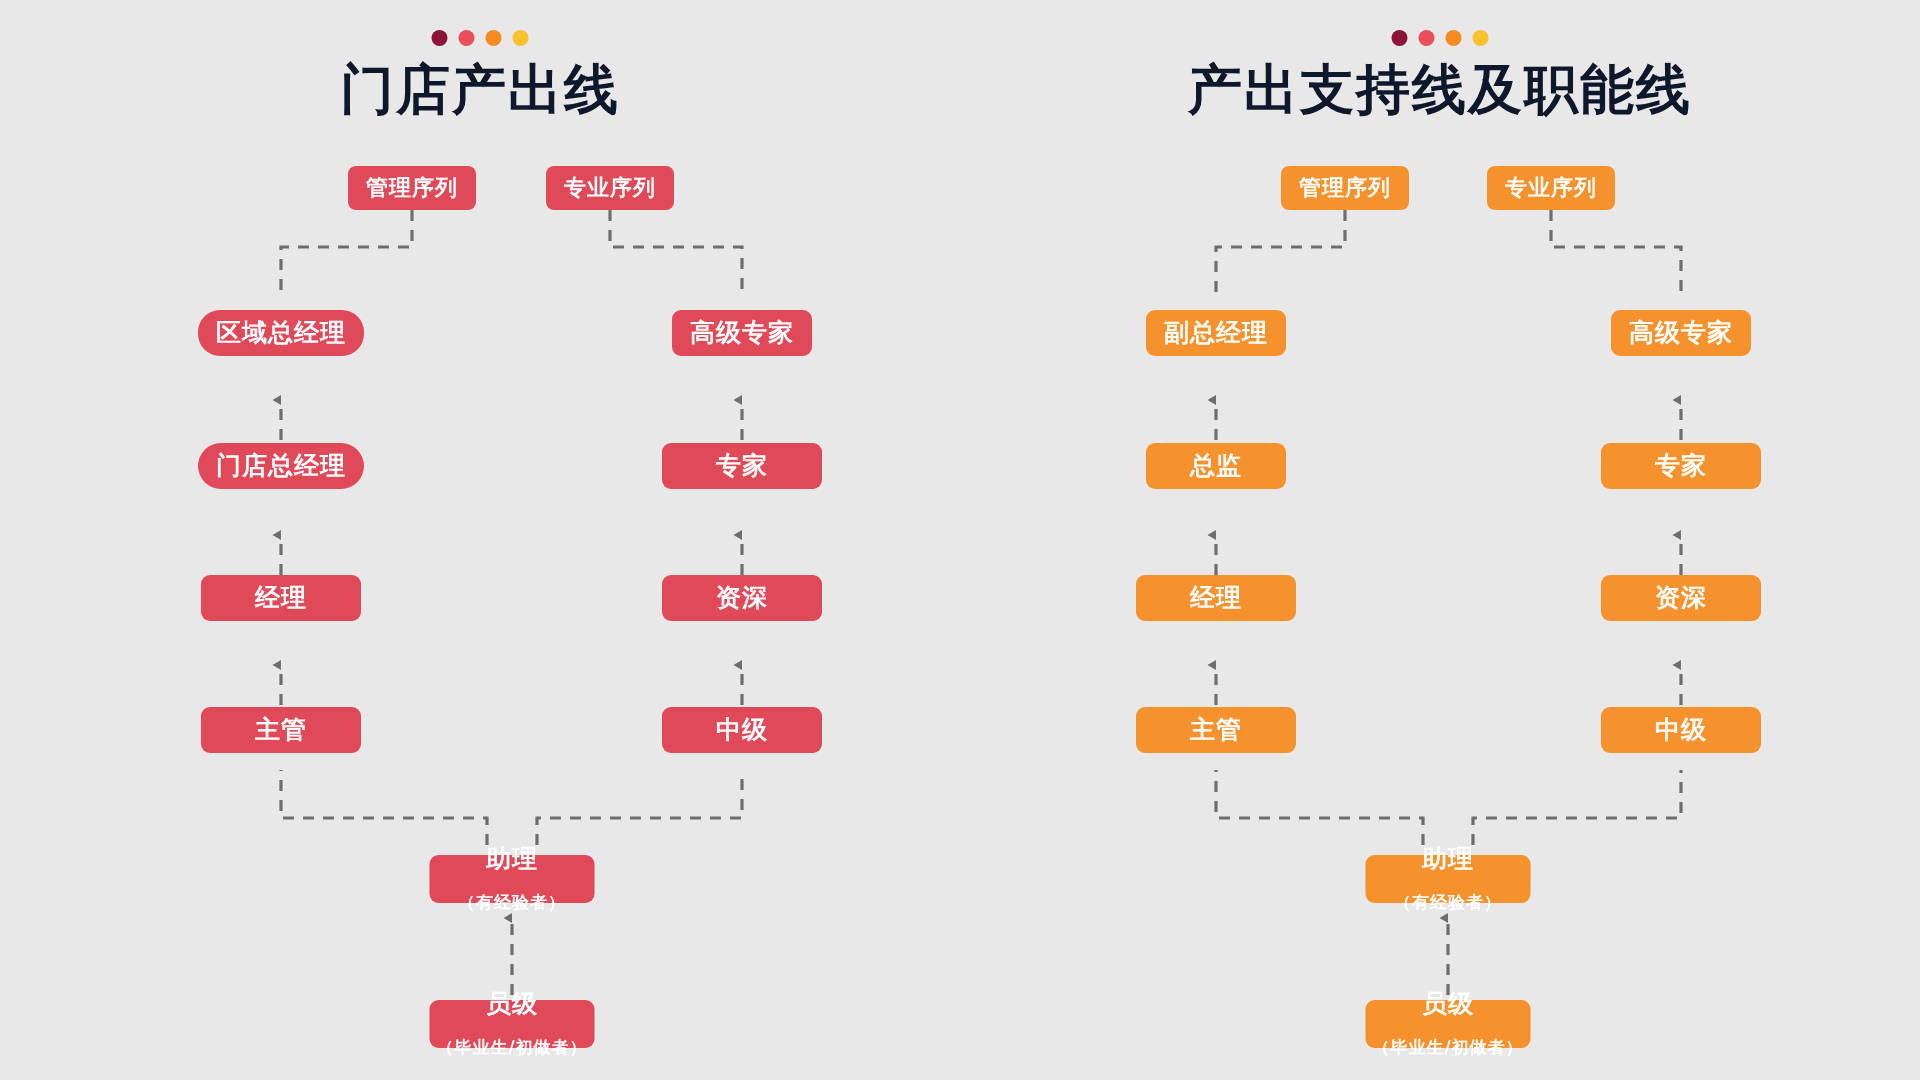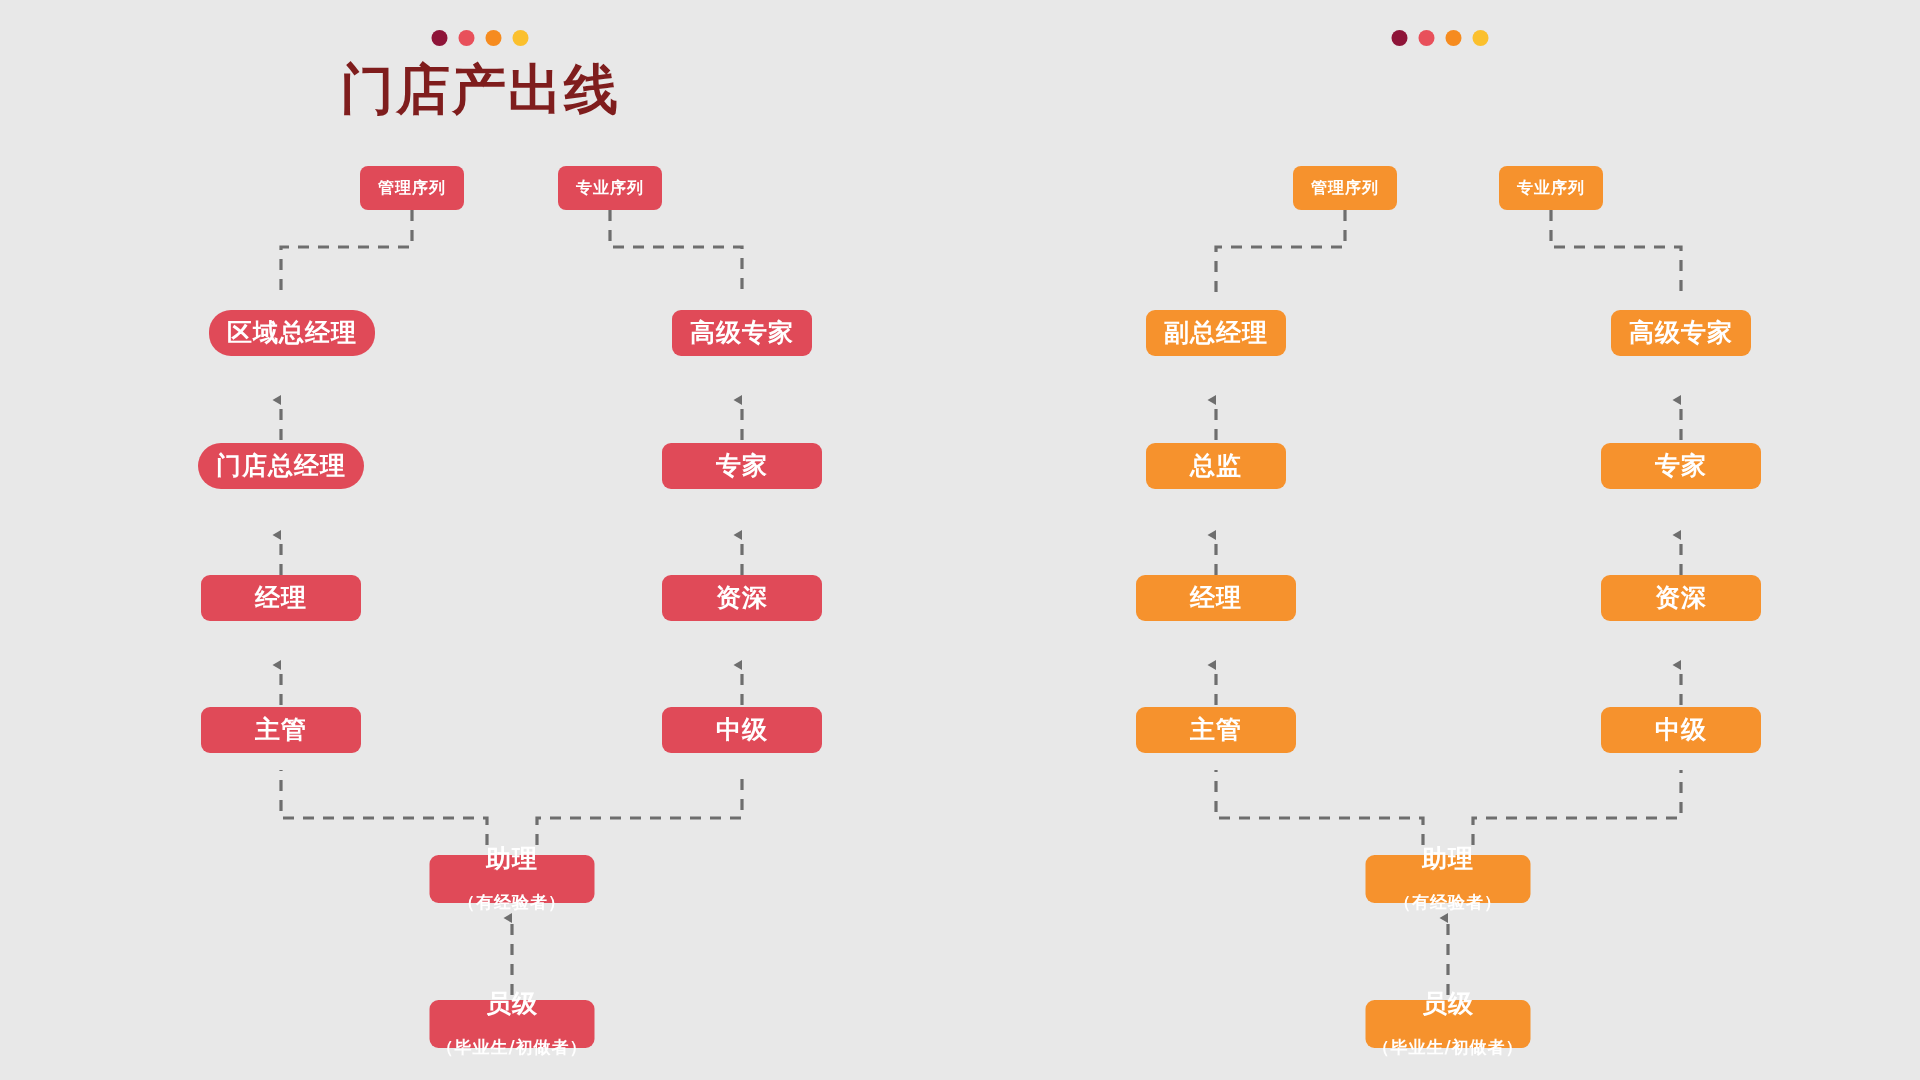--- a/index.html
+++ b/index.html
@@ -13,38 +13,38 @@
   }
   .panel{position:absolute;top:0;height:1080px;width:960px;}
   #panel-left{left:0;}
   #panel-right{left:960px;}
 
   .dots{position:absolute;top:30px;left:50%;transform:translateX(-50%);
         display:flex;gap:11px;}
   .dot{width:16px;height:16px;border-radius:50%;}
 
   .panel-title{position:absolute;top:54px;left:50%;transform:translateX(-50%);
-      font-size:54px;font-weight:bold;color:#7f1d1d;white-space:nowrap;
+      font-size:54px;font-weight:bold;color:#0f172a;white-space:nowrap;
       letter-spacing:2px;font-family:"DejaVu Sans","Liberation Sans",sans-serif;}
 
   
   .wires{position:absolute;top:0;left:0;width:960px;height:1080px;
          pointer-events:none;}
 
   
   .node{position:absolute;transform:translateX(-50%);
     border-radius:9px;color:#fff;text-align:center;
     display:flex;flex-direction:column;align-items:center;justify-content:center;
     box-sizing:border-box;padding:0 18px;white-space:nowrap;
     font-weight:bold;letter-spacing:1px;
     font-family:"DejaVu Sans","Liberation Sans",sans-serif;}
   .node .l1{font-size:25px;line-height:1.15;}
   .node .l2{font-size:17px;line-height:1.2;margin-top:18px;}
   .node.seq{height:44px;font-size:22px;border-radius:8px;}
-  .node.seq .l1{font-size:16px;}
+  .node.seq .l1{font-size:22px;}
   .node.rank{height:46px;}
   .node.two{height:48px;}
 
   .red{background:#e04a58;}
   .orange{background:#f6922d;}
 </style>
 </head>
 <body>
 
 <div class="panel" id="panel-left">
@@ -85,21 +85,21 @@
     </g>
   </svg>
 
   <div class="node seq red" style="left:412px;top:166px;">
     <span class="l1">管理序列</span>
   </div>
   <div class="node seq red" style="left:610px;top:166px;">
     <span class="l1">专业序列</span>
   </div>
 
-  <div class="node rank red" style="left:292px;top:310px;border-radius:22px;">
+  <div class="node rank red" style="left:281px;top:310px;border-radius:22px;">
     <span class="l1">区域总经理</span>
   </div>
   <div class="node rank red" style="left:281px;top:443px;border-radius:23px;">
     <span class="l1">门店总经理</span>
   </div>
   <div class="node rank red" style="left:281px;top:575px;width:160px;">
     <span class="l1">经理</span>
   </div>
   <div class="node rank red" style="left:281px;top:707px;width:160px;">
     <span class="l1">主管</span>
@@ -130,20 +130,21 @@
 
 <div class="panel" id="panel-right">
 
   <div class="dots">
     <span class="dot" style="background: rgb(142, 20, 56);"></span>
     <span class="dot" style="background: rgb(232, 80, 91);"></span>
     <span class="dot" style="background: rgb(246, 139, 31);"></span>
     <span class="dot" style="background: rgb(251, 192, 45);"></span>
   </div>
 
+  <div class="panel-title">产出支持线及职能线</div>
 
   <svg class="wires" viewBox="0 0 960 1080" xmlns="http://www.w3.org/2000/svg">
     <defs>
       <marker id="ah-r" markerWidth="11" markerHeight="11" refX="5.5" refY="9" orient="auto" markerUnits="userSpaceOnUse">
         <path d="M0.5,9 L5.5,0.5 L10.5,9 Z" fill="#6e6e6e"></path>
       </marker>
     </defs>
     <g stroke="#6e6e6e" stroke-width="3.2" fill="none" stroke-dasharray="11 9">
       <path d="M385,210 L385,247 L256,247 L256,292"></path>
       <path d="M591,210 L591,247 L721,247 L721,292"></path>

